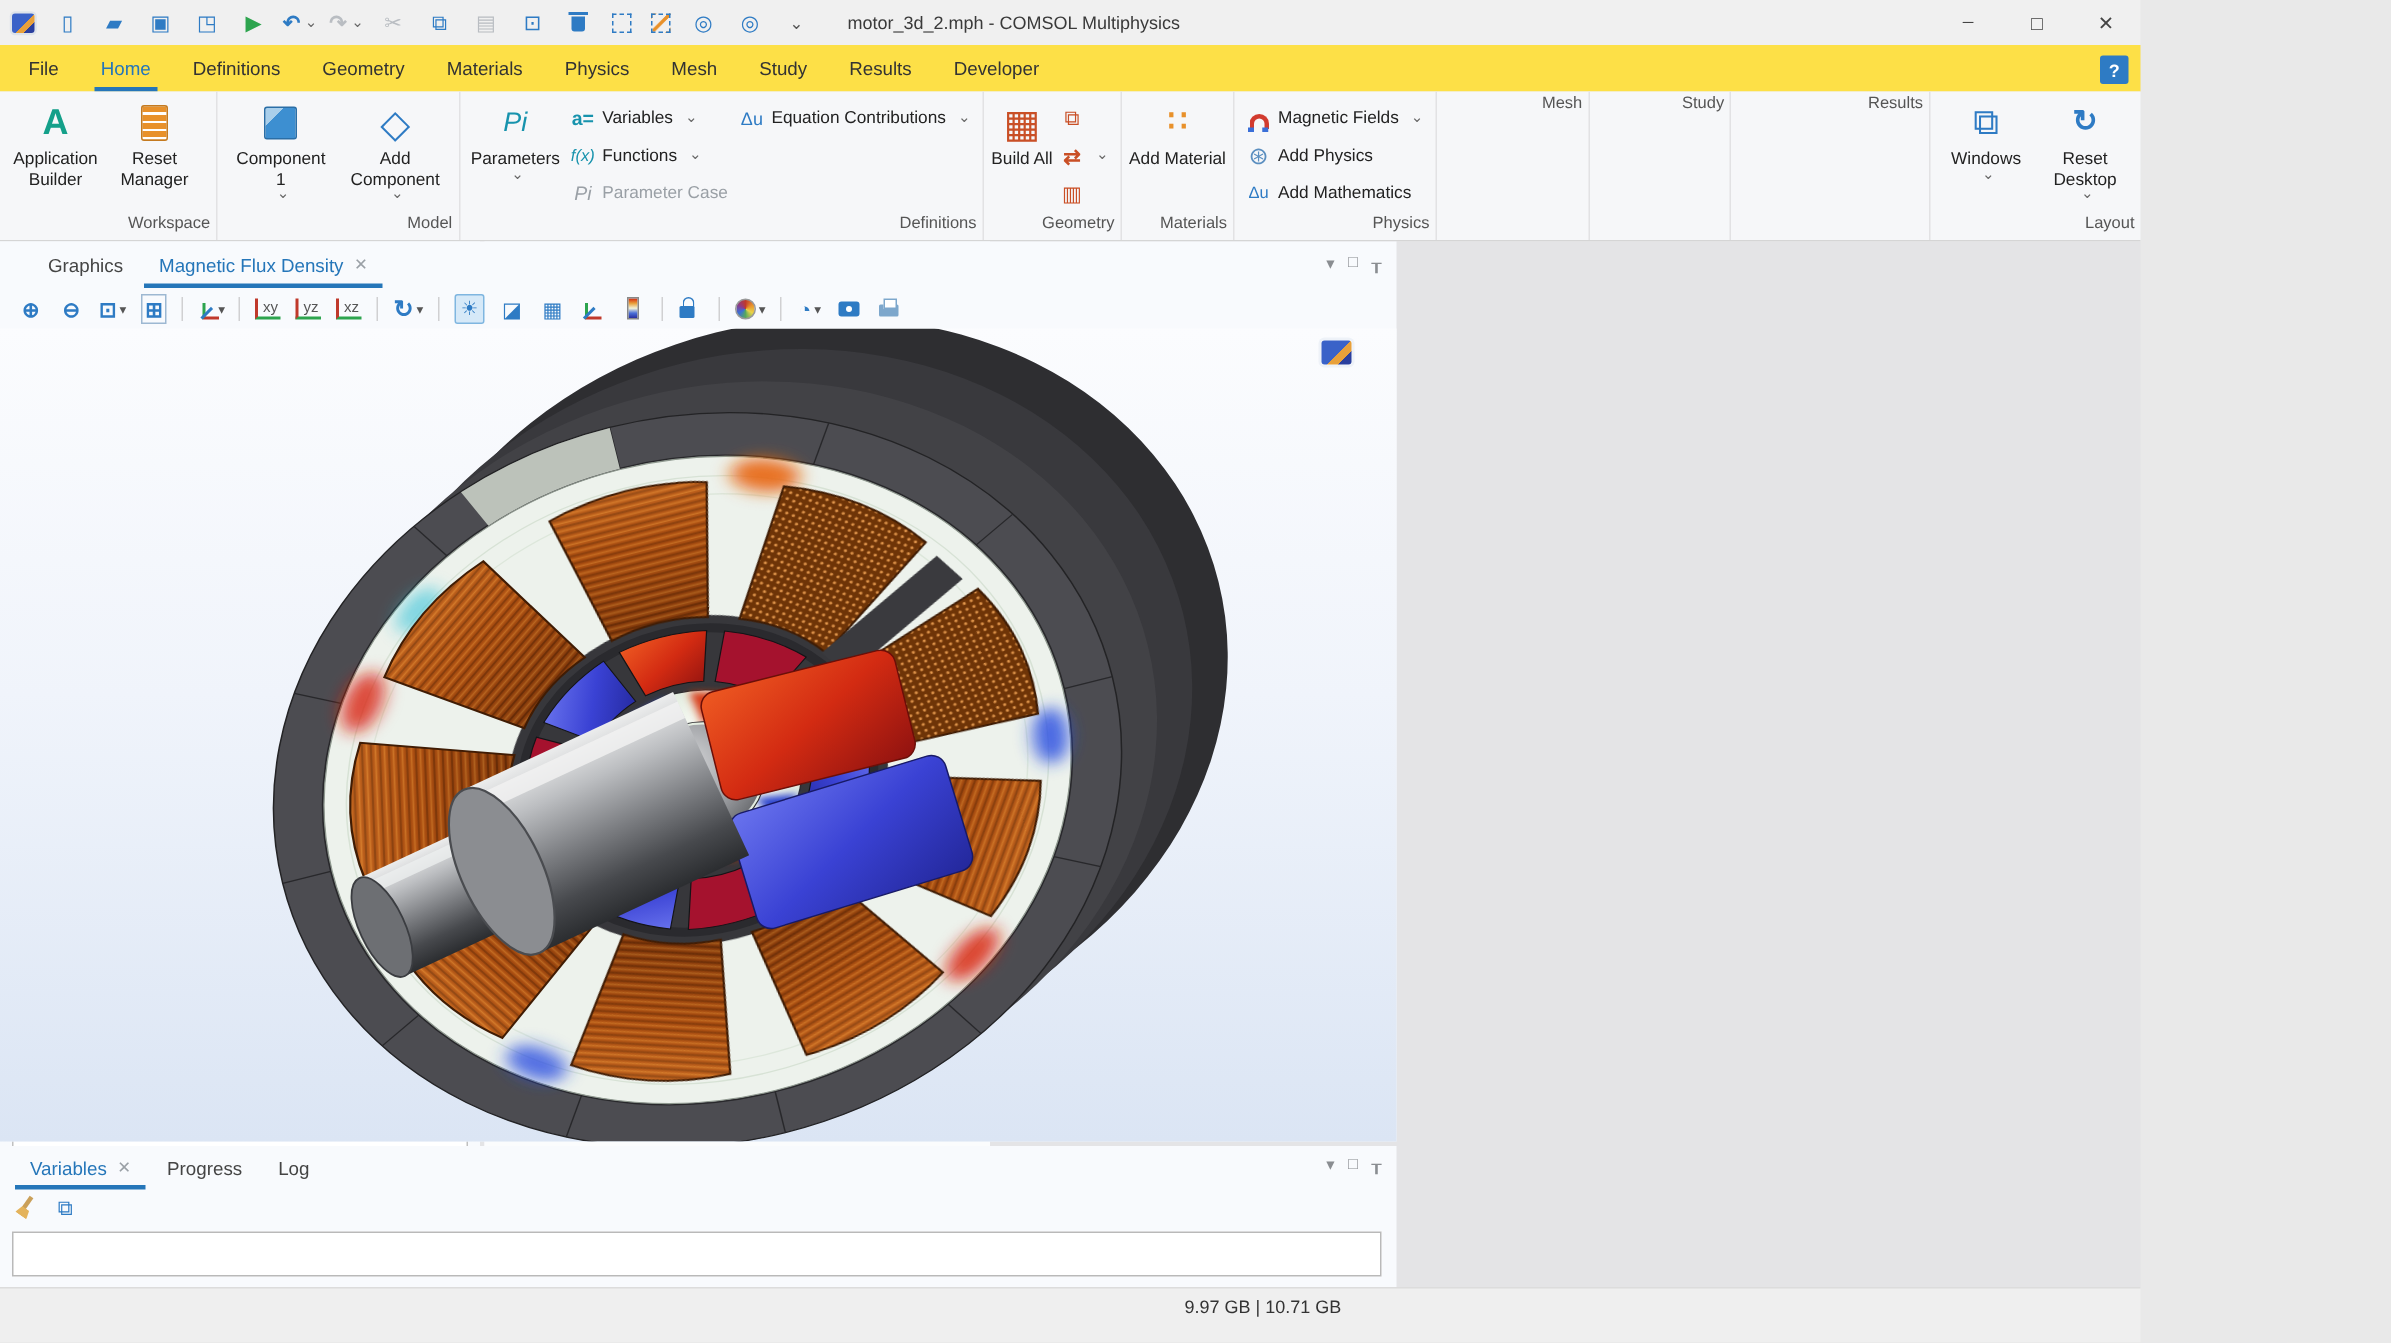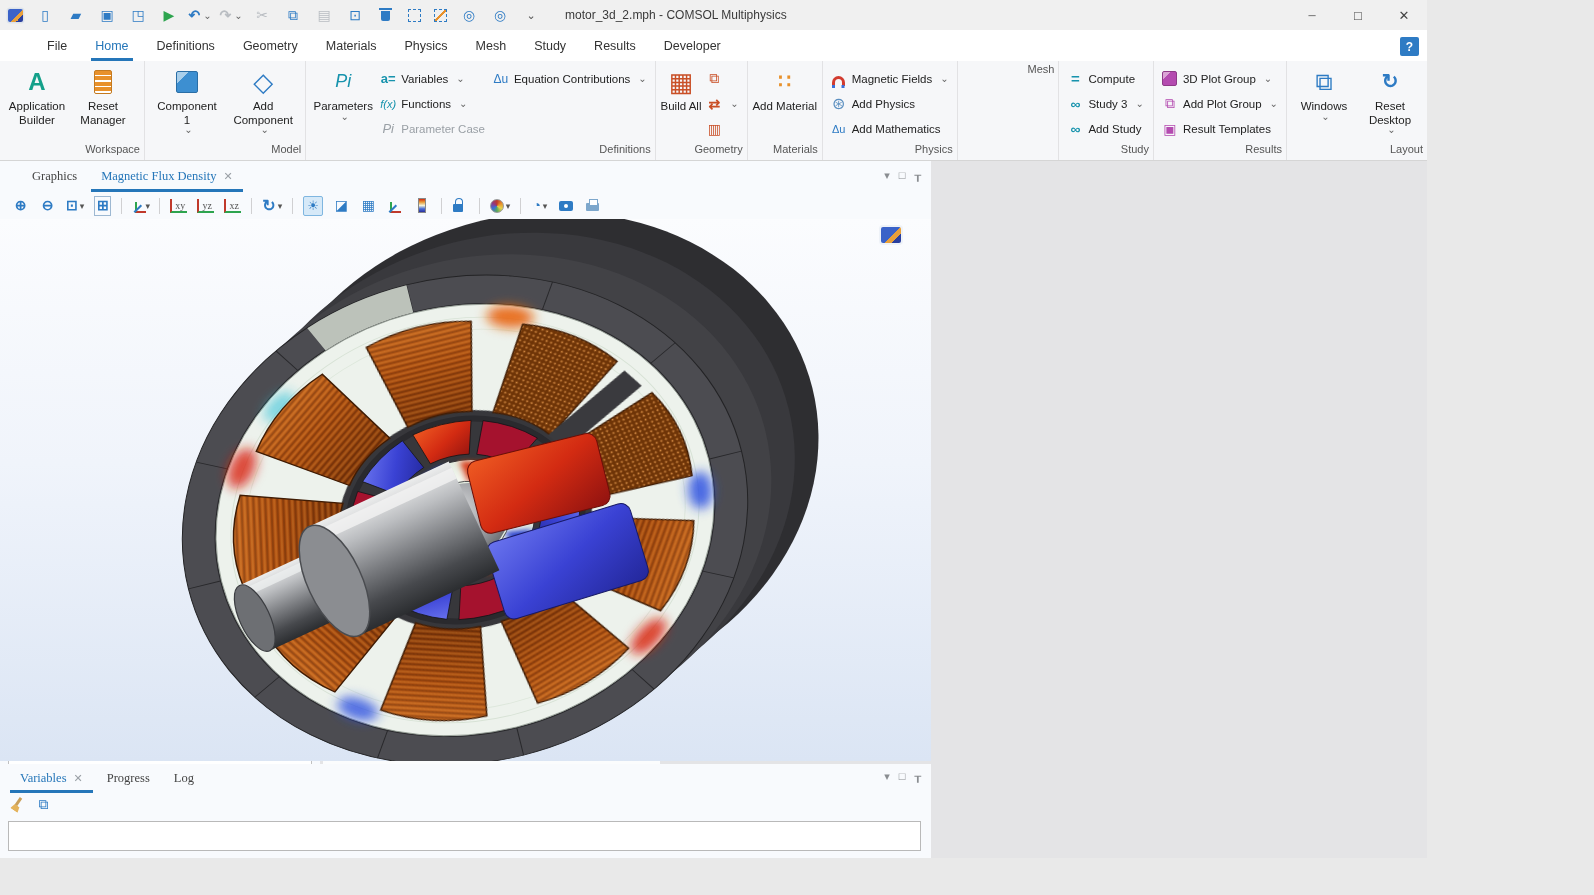--- a/index.html
+++ b/index.html
@@ -39,22 +39,22 @@
 .wtitle { position:absolute; left:565px; top:0; height:30px; display:flex; align-items:center;
   color:#3a3a3a; font-size:12px; }
 .wctrl { position:absolute; right:0; top:0; height:30px; display:flex; }
 .wbtn { width:46px; height:30px; display:flex; align-items:center; justify-content:center;
   color:#444; font-size:13px; }
 .wbtn.min::before{content:"─"; font-size:10px;}
 .wbtn.max::before{content:"□"; font-size:13px;}
 .wbtn.cls::before{content:"✕";}
 
 
-#menubar { position:absolute; left:0; top:30px; width:100%; height:31px; background:#ffffff;
-  display:flex; align-items:stretch; padding-left:33px; }
+#menubar { position:absolute; left:0; top:30px; width:100%; height:31px; background:#fde047;
+  display:flex; align-items:stretch; padding-left:5px; }
 .mtab { padding:0 14px; display:flex; align-items:center; font-size:12.5px; color:#333; position:relative; }
 .mtab.active { color:#2576b9; }
 .mtab.active::after { content:""; position:absolute; left:10px; right:10px; bottom:0; height:3px; background:#2576b9; }
 .helpbtn { position:absolute; right:8px; top:7px; width:19px; height:19px; background:#2e7bc4;
   color:#fff; font-weight:bold; display:flex; align-items:center; justify-content:center; border-radius:2px; }
 
 
 #ribbon { position:absolute; left:0; top:61px; width:100%; height:100px; background:#f6f7f9;
   border-bottom:1px solid #d5d5d5; display:flex; }
 .rgroup { display:flex; flex-direction:column; border-right:1px solid #e2e2e4; padding:2px 4px 0; }
@@ -100,21 +100,21 @@
 .i-addplot::before{content:"⧉"; color:#b44bb0; font-size:14px;}
 .i-restmpl::before{content:"▣"; color:#b44bb0; font-size:14px;}
 .i-windows::before{content:"⧉"; color:#2e7bc4; font-size:24px;}
 .i-reset::before{content:"↻"; color:#2e7bc4; font-size:20px; font-weight:bold;}
 
 
 #main { position:absolute; left:0; top:161px; width:100%; height:697px; background:#e4e4e6; }
 .panel { position:absolute; top:0; background:#f8fafd; }
 #mb-panel { left:0; width:320px; height:697px; }
 #settings-panel { left:323px; width:337px; height:697px; }
-#right-col { left:663px; width:931px; height:697px;font-family:Liberation Serif, serif; }
+#right-col { left:663px; width:931px; height:697px; }
 .phead { display:flex; align-items:flex-start; padding:7px 8px 0 13px; }
 .ptitle { color:#2b6cb0; font-size:20px; }
 .pctrl { margin-left:auto; display:flex; gap:9px; color:#8a8d91; font-size:11px; padding-top:4px; }
 .pc { cursor:default; }
 
 
 #mb-toolbar { display:flex; align-items:center; gap:9px; padding:4px 10px 2px 13px; color:#2e7bc4; font-size:13px; }
 .mbt { display:inline-flex; align-items:center; }
 .mbt .cdown { font-size:9px; color:#555; margin-left:2px; }
 .mb-funnel { width:0; height:0; border-left:6px solid transparent; border-right:6px solid transparent;
@@ -436,58 +436,24 @@
         </div>
       </div>
       <div class="rlabel">Physics</div>
     </div>
 
     <div class="rgroup" style="width:112px">
       <div class="rlabel">Mesh</div>
     </div>
 
     <div class="rgroup" style="width:104px">
-      <div class="rbody">
-        <div class="scol">
-          <div class="sbtn">
-            <span class="si i-compute"></span>
-            <span>Compute</span>
-          </div>
-          <div class="sbtn drop">
-            <span class="si i-study"></span>
-            <span>Study 3</span>
-          </div>
-          <div class="sbtn">
-            <span class="si i-study"></span>
-            <span>Add Study</span>
-          </div>
-        </div>
-      </div>
       <div class="rlabel">Study</div>
     </div>
 
     <div class="rgroup" style="width:146px">
-      <div class="rbody">
-        <div class="scol">
-          <div class="sbtn drop">
-            <span class="si">
-                <span class="i-plot3d"></span>
-              </span>
-            <span>3D Plot Group</span>
-          </div>
-          <div class="sbtn drop">
-            <span class="si i-addplot"></span>
-            <span>Add Plot Group</span>
-          </div>
-          <div class="sbtn">
-            <span class="si i-restmpl"></span>
-            <span>Result Templates</span>
-          </div>
-        </div>
-      </div>
       <div class="rlabel">Results</div>
     </div>
 
     <div class="rgroup" style="width:150px;border-right:none">
       <div class="rbody" style="justify-content:flex-end;width:100%">
         <div class="bbtn drop">
           <span class="bi">
               <span class="si i-windows"></span>
             </span>
           <span>Windows</span>
@@ -1057,13 +1023,16 @@
           <span class="gt">
               <span class="m-broom"></span>
             </span>
           <span class="gt m-copy"></span>
         </div>
         <div id="msg-box"></div>
       </div>
     </div>
   </div>
 
+  <div id="statusbar">
+    <span>9.97 GB | 10.71 GB</span>
+  </div>
 </div>
 
 </body></html>

